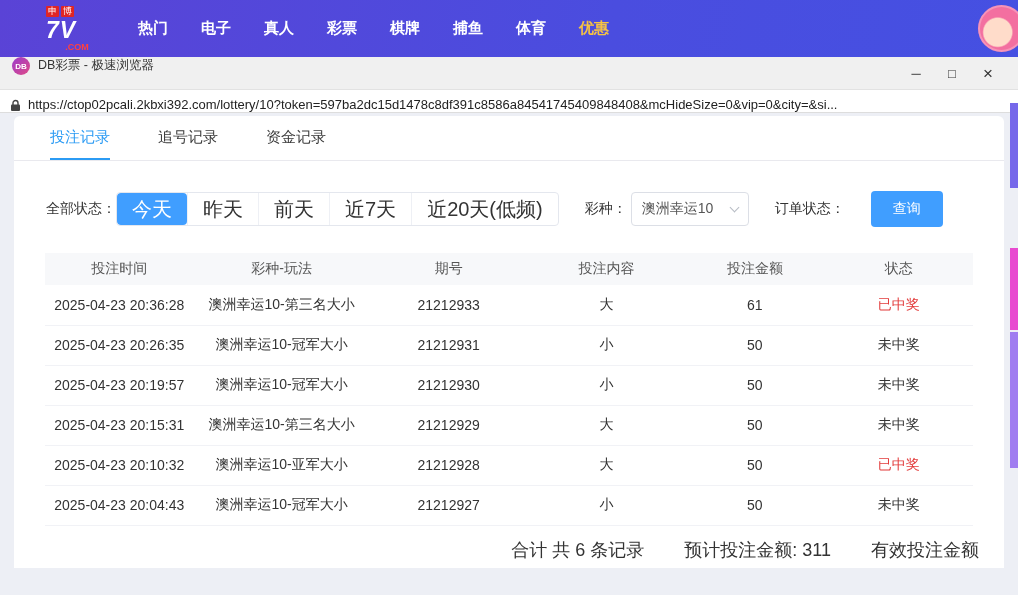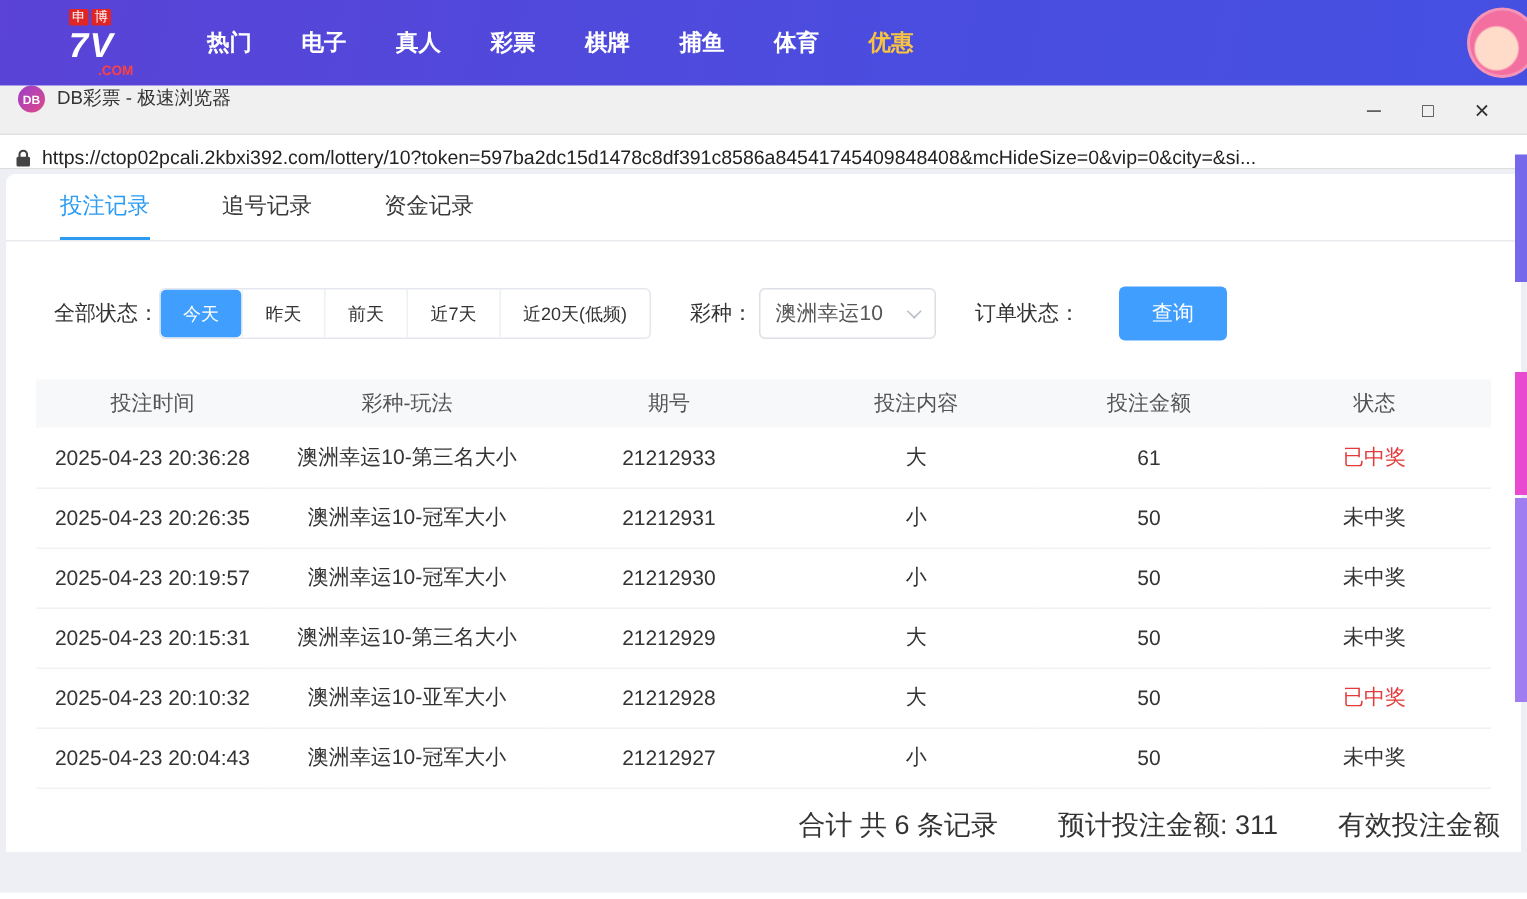--- a/index.html
+++ b/index.html
@@ -23,39 +23,39 @@
   .app-icon{width:18px;height:18px;border-radius:50%;background:linear-gradient(135deg,#9b3ccc,#e04a86);color:#fff;font-size:8px;font-weight:bold;display:flex;align-items:center;justify-content:center;margin-right:8px;flex:none}
   .win-controls{margin-left:auto;display:flex}
   .win-btn{width:36px;height:33px;display:flex;align-items:center;justify-content:center;color:#333;font-size:13px;cursor:pointer}
   .win-btn.close{font-size:17px}
 
   
   .addressbar{height:23px;background:#fff;border-bottom:1px solid #ddd;display:flex;align-items:flex-end;padding:0 10px;gap:7px}
   .url{font-size:13px;color:#222;white-space:nowrap;overflow:hidden;text-overflow:ellipsis;flex:1}
 
   
-  .page{height:482px;background:#edeff5;padding:3px 4px 0}
+  .page{height:482px;background:#edeff5;padding:3px 14px 0}
   .card{background:#fff;height:452px;border-radius:6px 6px 0 0;overflow:hidden}
 
   .tabs{display:flex;gap:48px;padding:0 36px;height:45px;border-bottom:1px solid #e9e9ee}
   .tab{display:flex;align-items:center;font-size:15px;color:#3a3a3a;border-bottom:2px solid transparent;cursor:pointer}
   .tab.active{color:#2b9bf4;border-bottom-color:#2b9bf4}
 
   .filter-row{display:flex;align-items:center;margin:30px 0 0 32px;font-size:14px;color:#333}
   .lbl{margin-left:26px}
   .lbl.first{margin-left:0}
   .seg{display:flex;align-items:stretch;height:34px;border:1px solid #e4e7ee;border-radius:4px;background:#fff;overflow:hidden}
-  .seg .opt{display:flex;align-items:center;padding:0 15px;border-left:1px solid #eef0f5;font-size:12px;color:#333;cursor:pointer;white-space:nowrap}
+  .seg .opt{display:flex;align-items:center;padding:0 15px;border-left:1px solid #eef0f5;font-size:20px;color:#333;cursor:pointer;white-space:nowrap}
   .seg .opt:first-child{border-left:none}
   .seg .opt.active{background:#409eff;color:#fff;border-radius:4px}
   .dropdown{display:flex;align-items:center;justify-content:space-between;width:118px;height:34px;border:1px solid #dcdfe6;border-radius:4px;padding:0 10px;color:#555;margin-left:4px;cursor:pointer;background:#fff;font-size:14px}
   .chev{width:7px;height:7px;border-right:1.5px solid #b7bcc4;border-bottom:1.5px solid #b7bcc4;transform:rotate(45deg);margin-top:-4px;flex:none}
   .query-btn{margin-left:26px;width:72px;height:36px;background:#409eff;color:#fff;border:none;border-radius:4px;font-size:14px;cursor:pointer;font-family:inherit}
 
-  .table-wrap{margin:26px 20px 0}
+  .table-wrap{margin:26px 31px 0}
   table{width:100%;border-collapse:collapse;table-layout:fixed}
   th{background:#f7f8fa;height:32px;font-weight:normal;font-size:14px;color:#555;text-align:center}
   td{height:40px;text-align:center;font-size:14px;color:#333;border-bottom:1px solid #f1f2f6;white-space:nowrap;overflow:hidden}
 
   .summary{display:flex;justify-content:flex-end;gap:40px;margin:12px -6px 0 0;font-size:18px;color:#333;white-space:nowrap}
 
   .edge-artifact{position:absolute;right:0;width:8px}
   .ea1{top:103px;height:85px;background:#7668ea}
   .ea2{top:248px;height:82px;background:#e84ad0}
   .ea3{top:332px;height:136px;background:#a07df0}

